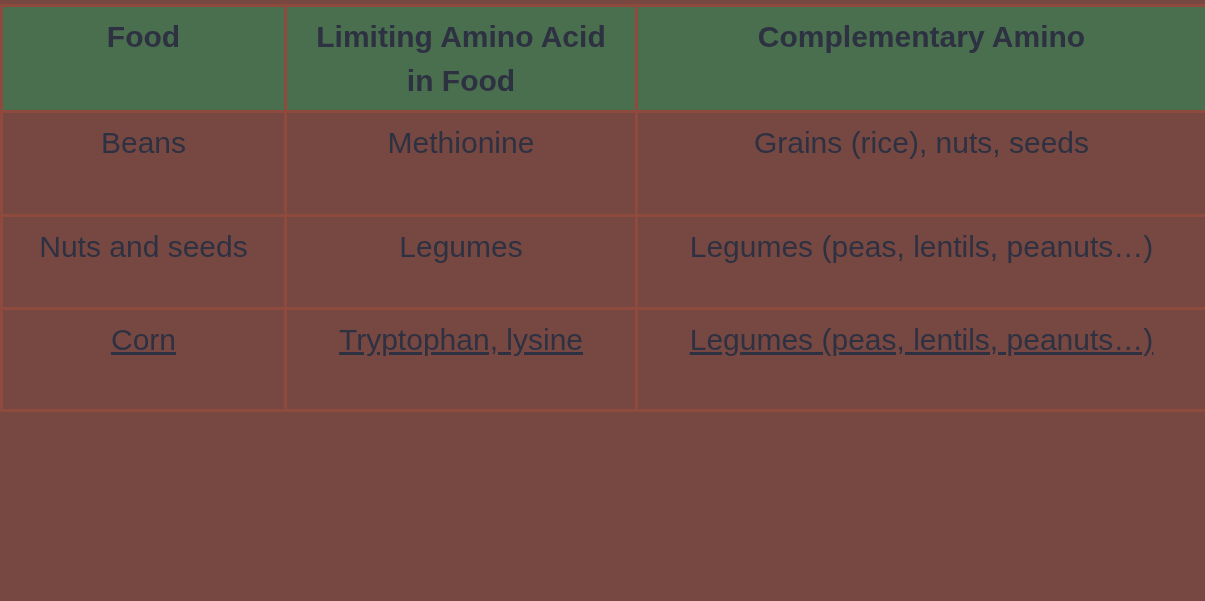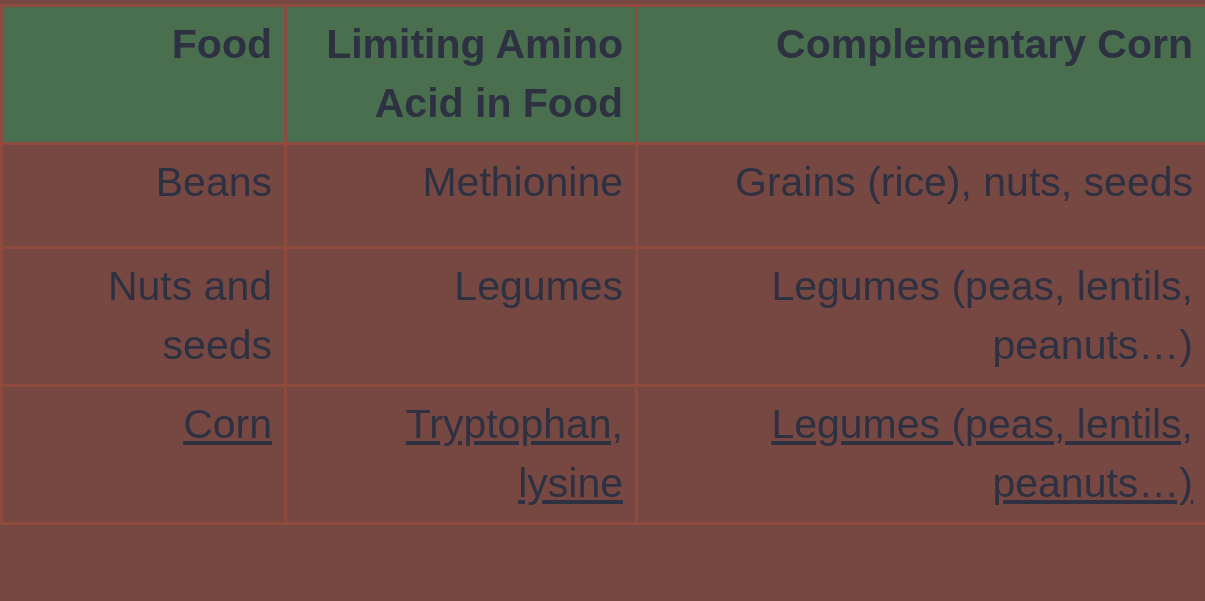--- a/index.html
+++ b/index.html
@@ -31,23 +31,23 @@
     width: 1205px;
     table-layout: fixed;
     margin-top: 4px;
   }
   col.c1 { width: 284px; }
   col.c2 { width: 351px; }
   col.c3 { width: 570px; }
   th, td {
     border: 3px solid var(--border);
     vertical-align: top;
-    text-align: right;
+    text-align: center;
     padding: 8px 12px;
-    font-size: 41px;
+    font-size: 30px;
     line-height: 1.45;
     overflow: hidden;
     white-space: normal;
   }
   th {
     font-weight: bold;
   }
   tr.green  { background: var(--green); }
   tr.maroon { background: var(--maroon); }
   thead tr { height: 95px; }
@@ -64,21 +64,21 @@
   <table class="amino-table">
     <colgroup>
       <col class="c1">
       <col class="c2">
       <col class="c3">
     </colgroup>
     <thead>
       <tr class="green">
         <th>Food</th>
         <th>Limiting Amino Acid in Food</th>
-        <th>Complementary Corn</th>
+        <th>Complementary Amino</th>
       </tr>
     </thead>
     <tbody>
       <tr class="maroon">
         <td>Beans</td>
         <td>Methionine</td>
         <td>Grains (rice), nuts, seeds</td>
       </tr>
       <tr class="maroon">
         <td>Nuts and seeds</td>

